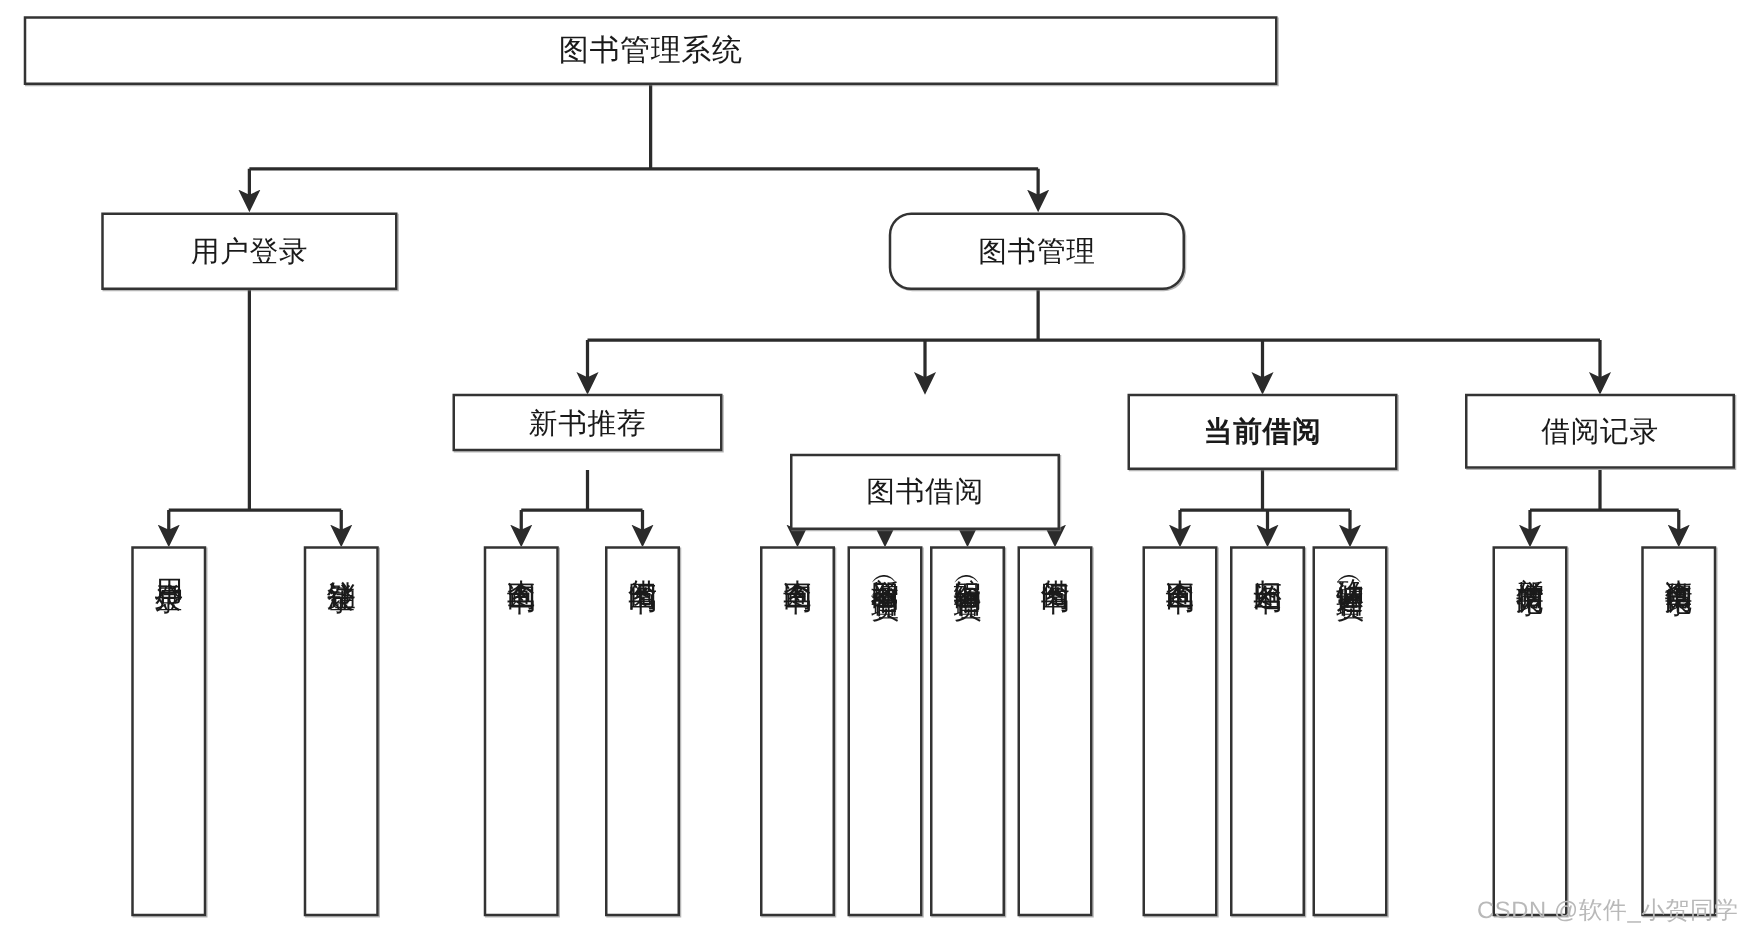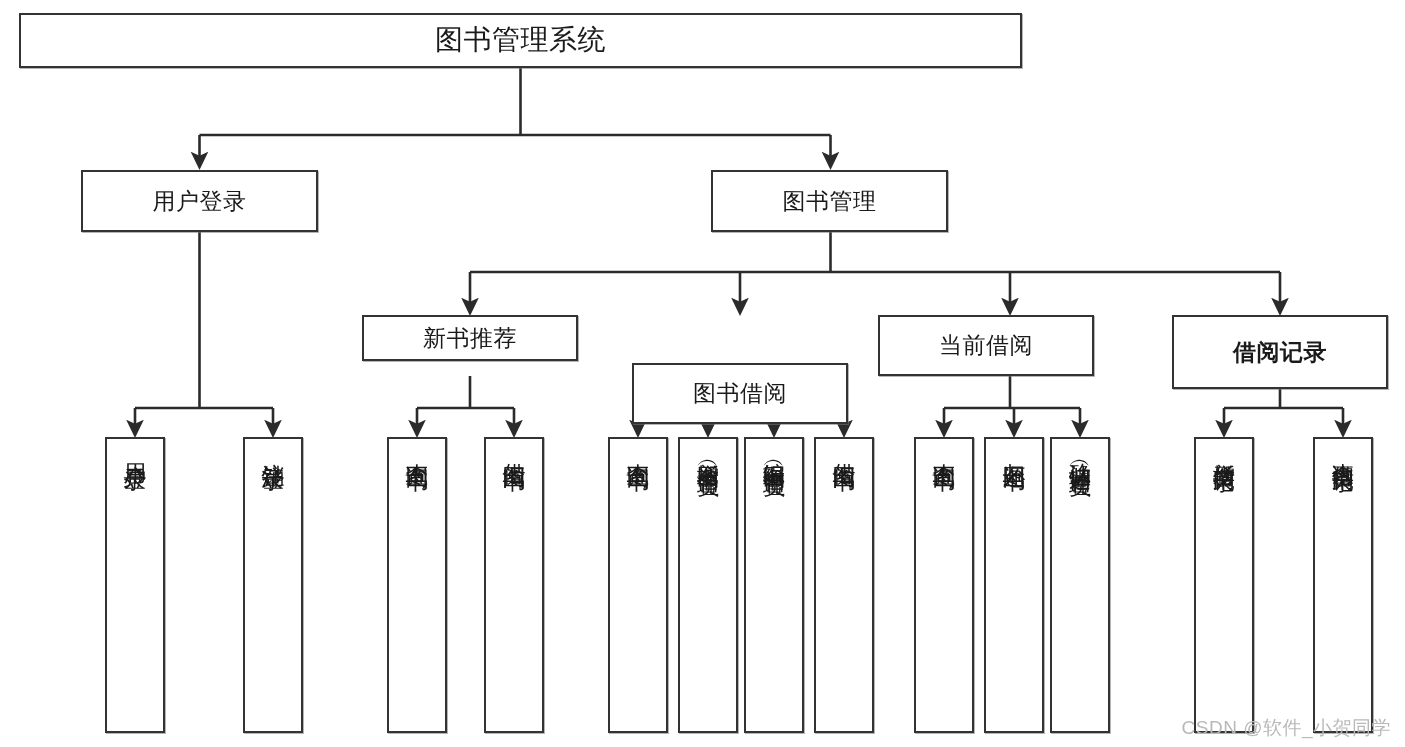--- a/index.html
+++ b/index.html
@@ -43,21 +43,21 @@
     text-align: center;
     line-height: 1.08;
     letter-spacing: 0.5px;
   }
   
   .node.h .lbl {
     font-size: 23px;
     white-space: nowrap;
   }
   .node.root .lbl {
-    font-size: 28px;
+    font-size: 24px;
   }
   
   .node.v {
     align-items: flex-start;
     padding-top: 6px;
   }
   .node.v .lbl {
     writing-mode: vertical-rl;
     text-orientation: upright;
     font-size: 23px;
@@ -135,34 +135,34 @@
     </g>
   </svg>
 
   <div class="node h root" style="left:19px; top:13px; width:1003px; height:55px;">
     <span class="lbl">图书管理系统</span>
   </div>
 
   <div class="node h" style="left:81px; top:170px; width:237px; height:62px;">
     <span class="lbl">用户登录</span>
   </div>
-  <div class="node h" style="left:711px; top:170px; width:237px; height:62px;">
+  <div class="node h" style="left:711px; top:170px; width:237px; height:62px;border-radius:18px;">
     <span class="lbl">图书管理</span>
   </div>
 
   <div class="node h" style="left:362px; top:315px; width:216px; height:46px;">
     <span class="lbl">新书推荐</span>
   </div>
   <div class="node h" style="left:632px; top:315px; width:216px; height:61px;margin-top:48px;">
     <span class="lbl">图书借阅</span>
   </div>
-  <div class="node h" style="left:878px; top:315px; width:216px; height:61px;">
+  <div class="node h" style="left:902px; top:315px; width:216px; height:61px;font-weight:bold;">
     <span class="lbl">当前借阅</span>
   </div>
-  <div class="node h" style="left:1172px; top:315px; width:216px; height:74px;font-weight:bold;">
+  <div class="node h" style="left:1172px; top:315px; width:216px; height:60px;">
     <span class="lbl">借阅记录</span>
   </div>
 
   <div class="node v" style="left:105px; top:437px; width:60px; height:296px;">
     <span class="lbl">用户登录</span>
   </div>
   <div class="node v" style="left:243px; top:437px; width:60px; height:296px;">
     <span class="lbl">注销登录</span>
   </div>
 

